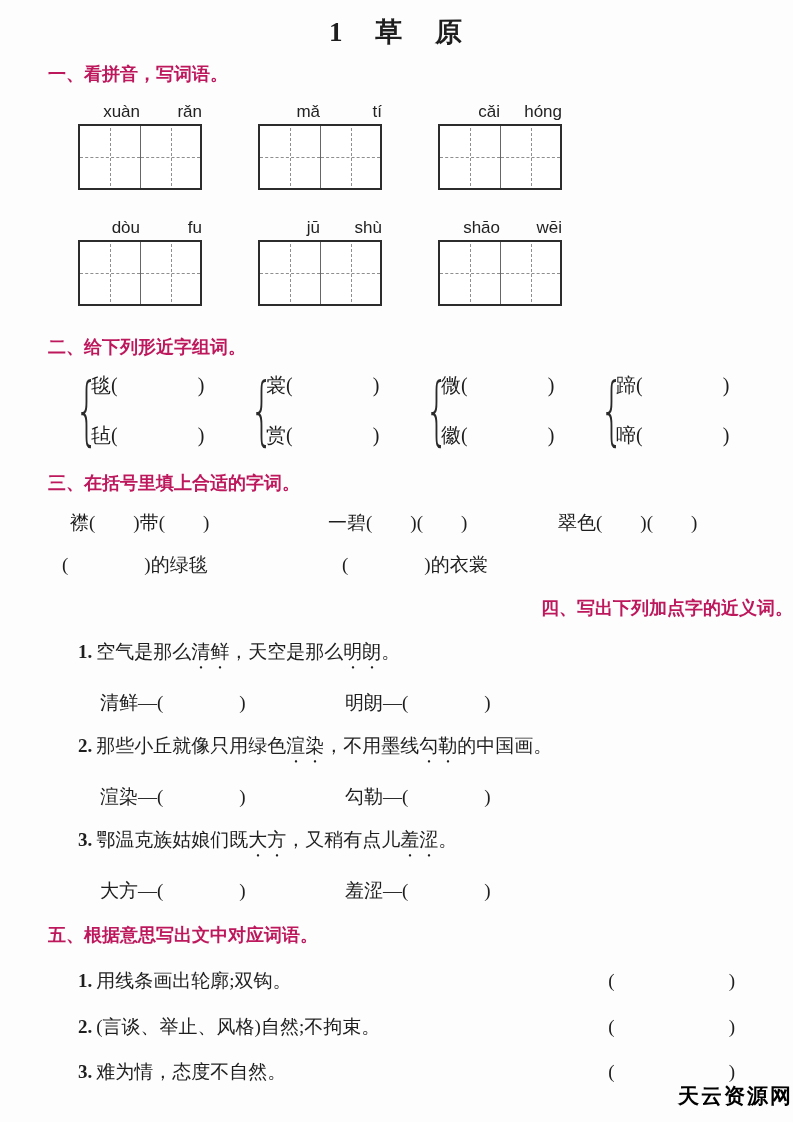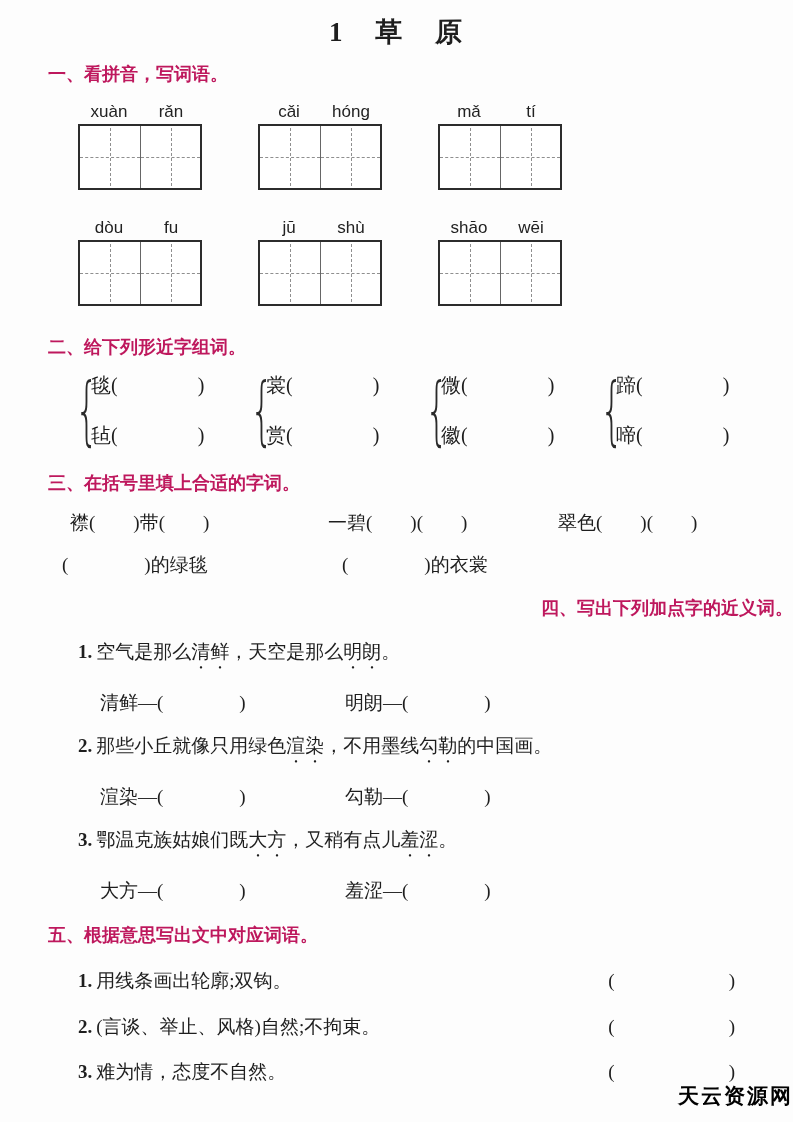--- a/index.html
+++ b/index.html
@@ -32,21 +32,21 @@
   .h3 { margin-top:24px; }
   .h4 { margin-top:3px;text-align:right; }
   .h5 { margin-top:21px; }
 
   
   .pinyin-row { display:flex; margin-left:78px; gap:56px; }
   .row-a { margin-top:17px; }
   .row-b { margin-top:28px; }
   .pinyin-labels { display:flex; margin-bottom:2px; }
   .pinyin-labels span {
-    width:62px; text-align:center;
+    width:62px; text-align:right;
     font-family:"Liberation Sans", sans-serif;
     font-size:17px; color:#222; line-height:20px;
   }
   .char-box { display:flex; border:2px solid #2c2c2c; width:124px; box-sizing:border-box; background:#fff; }
   .cell { width:60px; height:62px; position:relative; box-sizing:border-box; }
   .cell + .cell { border-left:1.5px solid #666; }
   .cell::before {
     content:""; position:absolute; left:50%; top:2px; bottom:2px;
     border-left:1px dashed #8f8f8f;
   }
@@ -125,32 +125,32 @@
         <span>xuàn</span>
         <span>rǎn</span>
       </div>
       <div class="char-box">
         <div class="cell"></div>
         <div class="cell"></div>
       </div>
     </div>
     <div class="pinyin-group">
       <div class="pinyin-labels">
+        <span>mǎ</span>
+        <span>tí</span>
+      </div>
+      <div class="char-box">
+        <div class="cell"></div>
+        <div class="cell"></div>
+      </div>
+    </div>
+    <div class="pinyin-group">
+      <div class="pinyin-labels">
         <span>cǎi</span>
         <span>hóng</span>
-      </div>
-      <div class="char-box">
-        <div class="cell"></div>
-        <div class="cell"></div>
-      </div>
-    </div>
-    <div class="pinyin-group">
-      <div class="pinyin-labels">
-        <span>mǎ</span>
-        <span>tí</span>
       </div>
       <div class="char-box">
         <div class="cell"></div>
         <div class="cell"></div>
       </div>
     </div>
   </div>
 
   <div class="pinyin-row row-b">
     <div class="pinyin-group">

